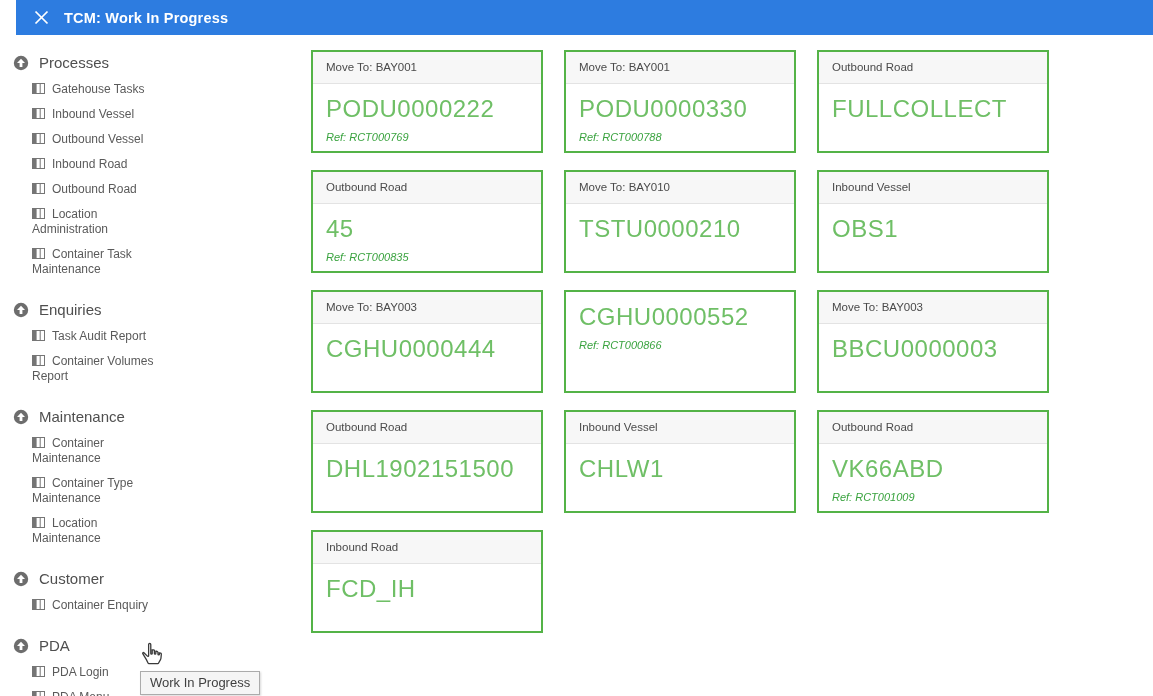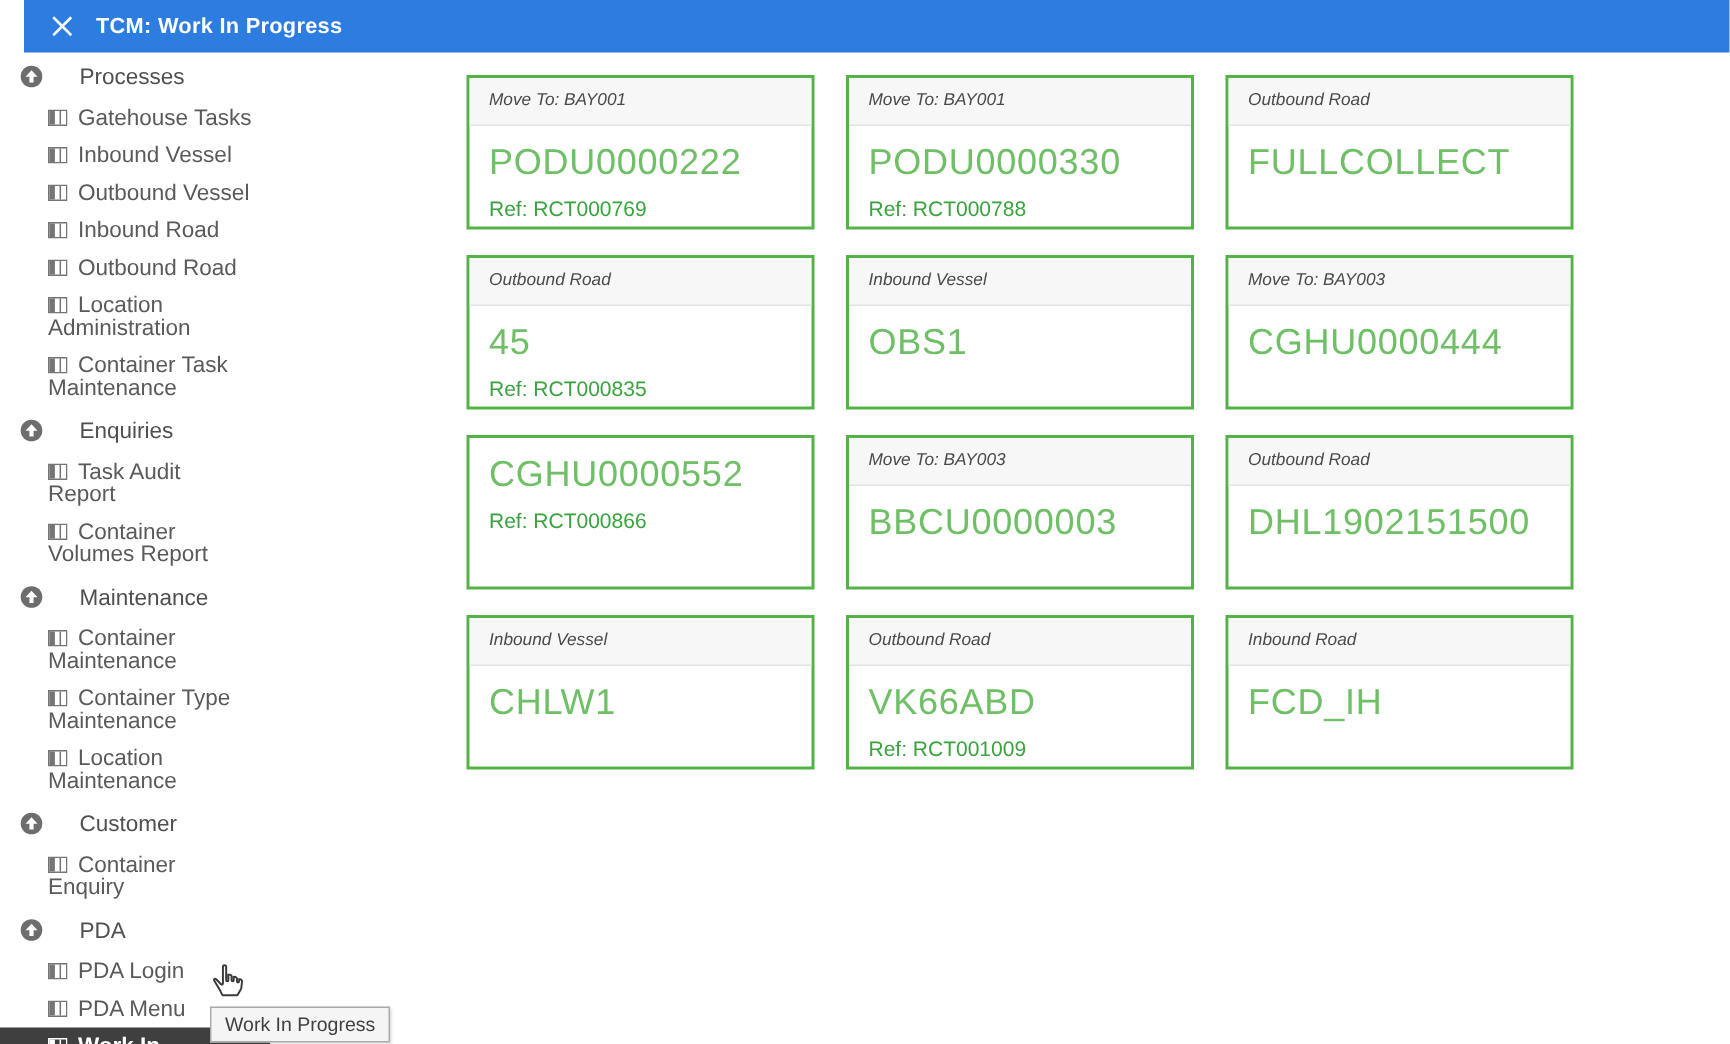--- a/index.html
+++ b/index.html
@@ -16,52 +16,52 @@
   .close-btn{
     margin-left:16px;width:18px;height:18px;display:flex;align-items:center;justify-content:center;
     cursor:pointer;flex:0 0 auto;
   }
   .topbar-title{
     margin-left:14px;color:#ffffff;font-size:14.5px;font-weight:600;letter-spacing:.2px;
   }
   
   .sidebar{position:absolute;left:0;top:35px;width:300px;}
   .section-header{
-    display:flex;gap:24px;
-    padding:8px 10px 6px 13px;cursor:pointer;
+    display:flex;align-items:center;gap:10px;
+    padding:8px 10px 6px 13px;cursor:pointer;margin-top:11px;
   }
   .section-label{font-size:15px;color:#4f4f4f;}
   .nav-item{
     position:relative;display:block;width:max-content;max-width:180px;
     box-sizing:border-box;padding:5px 12px 5px 32px;
-    font-size:15px;line-height:15px;color:#5a5a5a;cursor:pointer;
+    font-size:12px;line-height:15px;color:#5a5a5a;cursor:pointer;
   }
   .nav-item .item-icon{
     display:inline-block;vertical-align:-1px;margin-right:7px;color:#757575;
   }
   .nav-item.selected{background:#3f3f3f;color:#ffffff;font-weight:600;}
   .nav-item.selected .item-icon{color:#ffffff;}
   
   .cards{
     position:absolute;left:311px;top:50px;width:738px;
     display:grid;grid-template-columns:repeat(3,232px);gap:17px 21px;
   }
   .card{
     width:232px;height:103px;box-sizing:border-box;background:#ffffff;
     border:2px solid #54b347;cursor:pointer;overflow:hidden;
   }
   .card-header{
     height:31px;line-height:31px;background:#f7f7f7;border-bottom:1px solid #e3e3e3;
-    padding:0 13px;font-size:11.5px;color:#4a4a4a;white-space:nowrap;font-style:italic;
+    padding:0 13px;font-size:11.5px;color:#4a4a4a;white-space:nowrap;
   }
   .card-body{padding:11px 13px 0 13px;}
   .card-code{
     font-size:24px;font-weight:400;color:#6fbf66;letter-spacing:.5px;white-space:nowrap;
   }
-  .card-ref{margin-top:8px;font-size:14px;color:#3aa33f;}
+  .card-ref{margin-top:8px;font-size:11px;color:#3aa33f;font-style:italic;}
   
   .tooltip{
     position:absolute;left:140px;top:671px;z-index:10;
     background:#f5f5f5;border:1px solid #ababab;color:#3f3f3f;
     font-size:13px;padding:3px 9px 4px 9px;white-space:nowrap;
     box-shadow:1px 1px 2px rgba(0,0,0,.15);
   }
   .cursor{position:absolute;left:140px;top:642px;z-index:11;pointer-events:none;}
 </style>
 </head>
@@ -268,20 +268,27 @@
   </div>
 
   <div class="card">
     <div class="card-header">Outbound Road</div>
     <div class="card-body">
       <div class="card-code">45</div>
       <div class="card-ref">Ref: RCT000835</div>
     </div>
   </div>
 
+  <div class="card">
+    <div class="card-header">Move To: BAY010</div>
+    <div class="card-body">
+      <div class="card-code">TSTU0000210</div>
+
+    </div>
+  </div>
 
   <div class="card">
     <div class="card-header">Inbound Vessel</div>
     <div class="card-body">
       <div class="card-code">OBS1</div>
 
     </div>
   </div>
 
   <div class="card">

